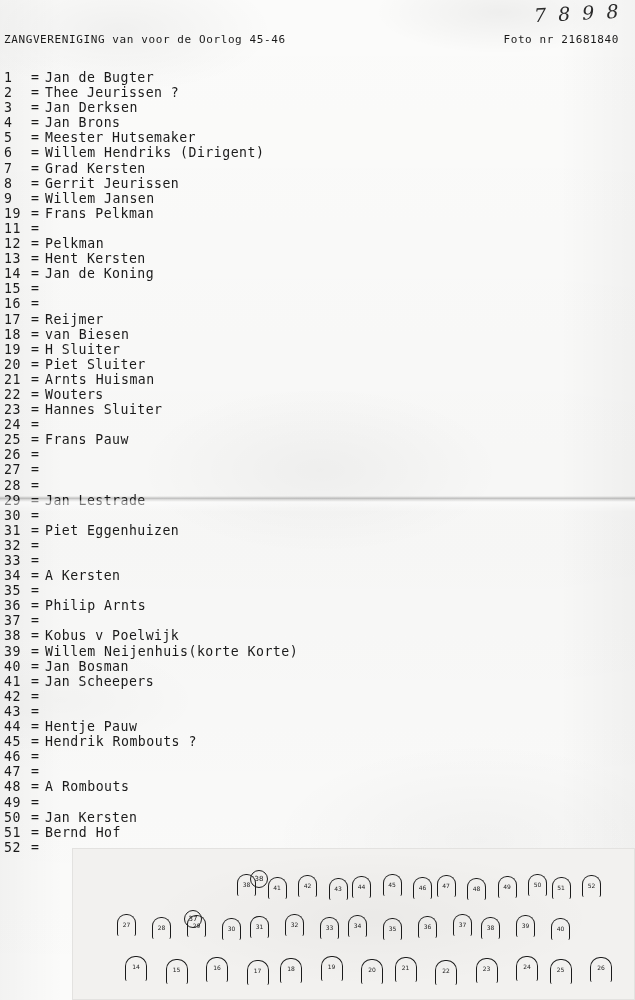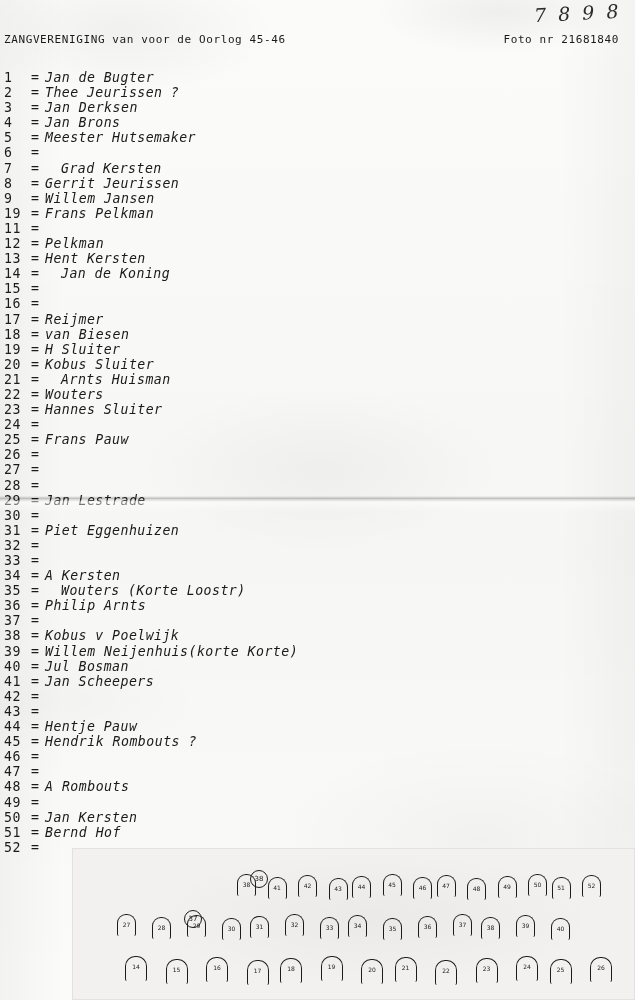--- a/index.html
+++ b/index.html
@@ -103,26 +103,25 @@
     flex: 0 0 27px;
     text-align: left;
   }
   .eq {
     display: inline-block;
     width: 14px;
     flex: 0 0 14px;
   }
   .nm {
     display: inline-block;
-    font-style: italic;
   }
   
   .row:nth-child(3n) .nm { letter-spacing: 0.5px; }
   .row:nth-child(5n) .num { transform: translateY(0.4px); }
-  .row:nth-child(7n) .nm { transform: translateY(0.3px); margin-left: 16px; }
+  .row:nth-child(7n) .nm { transform: translateY(0.3px); }
 
   
   .photo-strip {
     position: absolute;
     left: 72px;
     top: 848px;
     width: 563px;
     height: 152px;
     background: #f2f1ef;
     box-shadow: inset 0 0 0 1px rgba(0,0,0,0.06);
@@ -176,55 +175,55 @@
     <span class="title">ZANGVERENIGING van voor de Oorlog 45-46</span>
     <span class="photo">Foto nr 21681840</span>
   </div>
 
   <div class="list" id="entry-list">
       <div class="row"><span class="num">1</span><span class="eq">=</span><span class="nm">Jan de Bugter</span></div>
       <div class="row"><span class="num">2</span><span class="eq">=</span><span class="nm">Thee Jeurissen ?</span></div>
       <div class="row"><span class="num">3</span><span class="eq">=</span><span class="nm">Jan Derksen</span></div>
       <div class="row"><span class="num">4</span><span class="eq">=</span><span class="nm">Jan Brons</span></div>
       <div class="row"><span class="num">5</span><span class="eq">=</span><span class="nm">Meester Hutsemaker</span></div>
-      <div class="row"><span class="num">6</span><span class="eq">=</span></div>
+      <div class="row"><span class="num">6</span><span class="eq">=</span><span class="nm">Willem Hendriks (Dirigent)</span></div>
       <div class="row"><span class="num">7</span><span class="eq">=</span><span class="nm">Grad Kersten</span></div>
       <div class="row"><span class="num">8</span><span class="eq">=</span><span class="nm">Gerrit Jeurissen</span></div>
       <div class="row"><span class="num">9</span><span class="eq">=</span><span class="nm">Willem Jansen</span></div>
       <div class="row"><span class="num">19</span><span class="eq">=</span><span class="nm">Frans Pelkman</span></div>
       <div class="row"><span class="num">11</span><span class="eq">=</span><span class="nm"></span></div>
       <div class="row"><span class="num">12</span><span class="eq">=</span><span class="nm">Pelkman</span></div>
       <div class="row"><span class="num">13</span><span class="eq">=</span><span class="nm">Hent Kersten</span></div>
       <div class="row"><span class="num">14</span><span class="eq">=</span><span class="nm">Jan de Koning</span></div>
       <div class="row"><span class="num">15</span><span class="eq">=</span><span class="nm"></span></div>
       <div class="row"><span class="num">16</span><span class="eq">=</span><span class="nm"></span></div>
       <div class="row"><span class="num">17</span><span class="eq">=</span><span class="nm">Reijmer</span></div>
       <div class="row"><span class="num">18</span><span class="eq">=</span><span class="nm">van Biesen</span></div>
       <div class="row"><span class="num">19</span><span class="eq">=</span><span class="nm">H Sluiter</span></div>
-      <div class="row"><span class="num">20</span><span class="eq">=</span><span class="nm">Kobus Sluiter</span></div>
+      <div class="row"><span class="num">20</span><span class="eq">=</span><span class="nm">Piet Sluiter</span></div>
       <div class="row"><span class="num">21</span><span class="eq">=</span><span class="nm">Arnts Huisman</span></div>
       <div class="row"><span class="num">22</span><span class="eq">=</span><span class="nm">Wouters</span></div>
       <div class="row"><span class="num">23</span><span class="eq">=</span><span class="nm">Hannes Sluiter</span></div>
       <div class="row"><span class="num">24</span><span class="eq">=</span><span class="nm"></span></div>
       <div class="row"><span class="num">25</span><span class="eq">=</span><span class="nm">Frans Pauw</span></div>
       <div class="row"><span class="num">26</span><span class="eq">=</span><span class="nm"></span></div>
       <div class="row"><span class="num">27</span><span class="eq">=</span><span class="nm"></span></div>
       <div class="row"><span class="num">28</span><span class="eq">=</span><span class="nm"></span></div>
       <div class="row"><span class="num">29</span><span class="eq">=</span><span class="nm">Jan Lestrade</span></div>
       <div class="row"><span class="num">30</span><span class="eq">=</span><span class="nm"></span></div>
       <div class="row"><span class="num">31</span><span class="eq">=</span><span class="nm">Piet Eggenhuizen</span></div>
       <div class="row"><span class="num">32</span><span class="eq">=</span><span class="nm"></span></div>
       <div class="row"><span class="num">33</span><span class="eq">=</span><span class="nm"></span></div>
       <div class="row"><span class="num">34</span><span class="eq">=</span><span class="nm">A Kersten</span></div>
-      <div class="row"><span class="num">35</span><span class="eq">=</span><span class="nm">Wouters (Korte Loostr)</span></div>
+      <div class="row"><span class="num">35</span><span class="eq">=</span></div>
       <div class="row"><span class="num">36</span><span class="eq">=</span><span class="nm">Philip Arnts</span></div>
       <div class="row"><span class="num">37</span><span class="eq">=</span><span class="nm"></span></div>
       <div class="row"><span class="num">38</span><span class="eq">=</span><span class="nm">Kobus v Poelwijk</span></div>
       <div class="row"><span class="num">39</span><span class="eq">=</span><span class="nm">Willem Neijenhuis(korte Korte)</span></div>
-      <div class="row"><span class="num">40</span><span class="eq">=</span><span class="nm">Jul Bosman</span></div>
+      <div class="row"><span class="num">40</span><span class="eq">=</span><span class="nm">Jan Bosman</span></div>
       <div class="row"><span class="num">41</span><span class="eq">=</span><span class="nm">Jan Scheepers</span></div>
       <div class="row"><span class="num">42</span><span class="eq">=</span><span class="nm"></span></div>
       <div class="row"><span class="num">43</span><span class="eq">=</span><span class="nm"></span></div>
       <div class="row"><span class="num">44</span><span class="eq">=</span><span class="nm">Hentje Pauw</span></div>
       <div class="row"><span class="num">45</span><span class="eq">=</span><span class="nm">Hendrik Rombouts ?</span></div>
       <div class="row"><span class="num">46</span><span class="eq">=</span><span class="nm"></span></div>
       <div class="row"><span class="num">47</span><span class="eq">=</span><span class="nm"></span></div>
       <div class="row"><span class="num">48</span><span class="eq">=</span><span class="nm">A Rombouts</span></div>
       <div class="row"><span class="num">49</span><span class="eq">=</span><span class="nm"></span></div>
       <div class="row"><span class="num">50</span><span class="eq">=</span><span class="nm">Jan Kersten</span></div>

